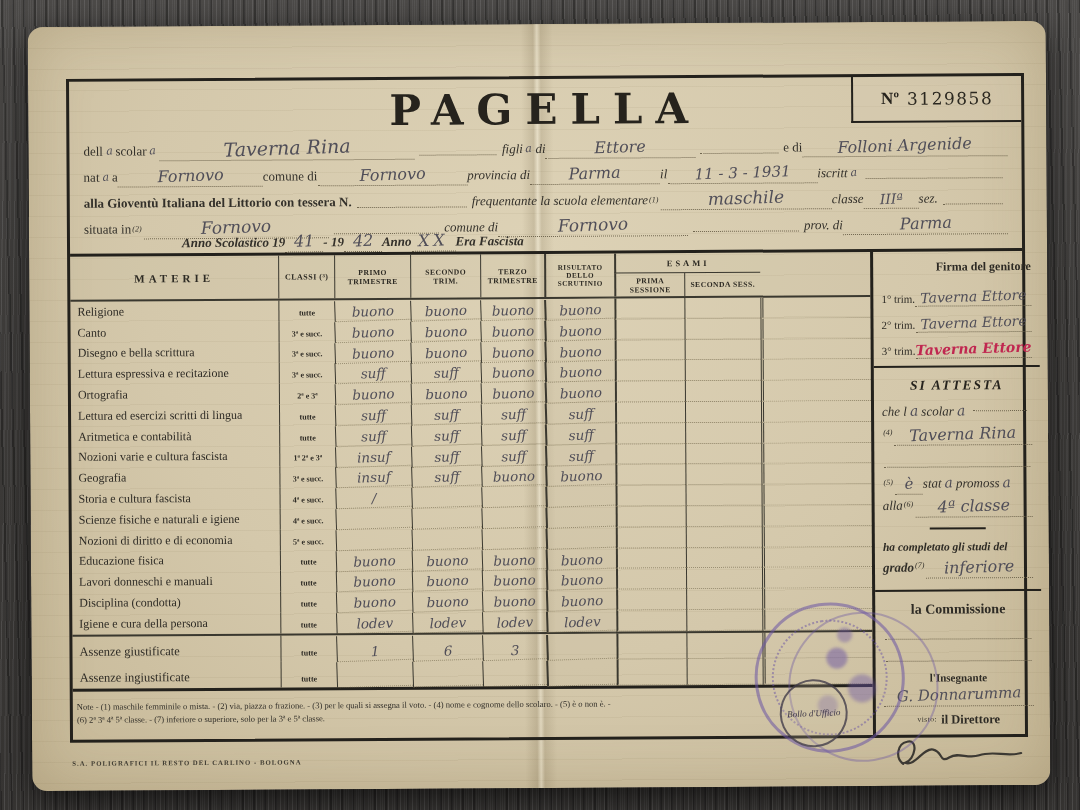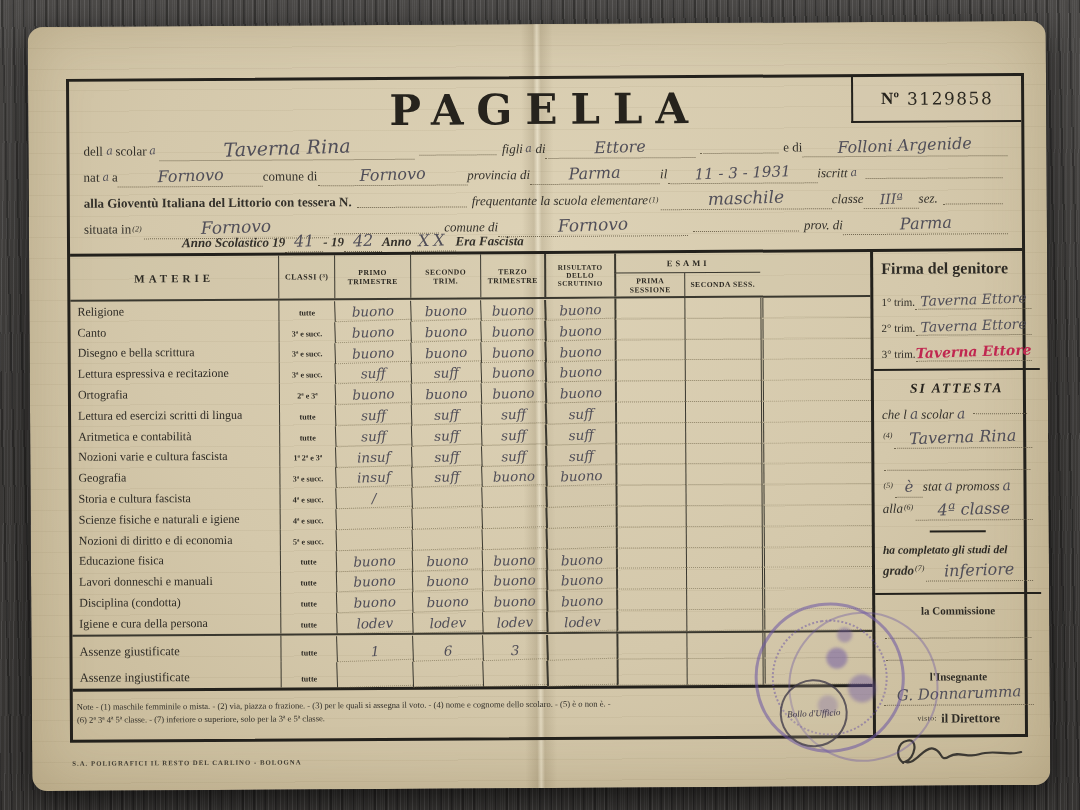--- a/index.html
+++ b/index.html
@@ -83,32 +83,32 @@
   .classi{ border-left:1px solid #3a382f; font-size:8px; font-weight:bold; color:#2e2b25; padding-bottom:4px; }
   .grade{ border-left:1px solid #3a382f; border-bottom:1px dotted rgba(95,85,58,.5); font-size:13.5px; justify-content:center; padding-bottom:1px; }
   .c-ris{ border-left:2px solid #3a382f; background:rgba(200,188,160,.25); }
   .c-s1{ border-left:2px solid #3a382f; }
   .c-note{ border-left:3px double #3a382f; }
   .abs-subj{ font-size:12.5px; }
 
   .notes{ padding:9px 12px 0 4px; font-size:8.6px; color:#33302a; line-height:1.55; }
 
   .panel{ flex:1; border-left:3px solid #23211c; position:relative; padding:4px 8px; font-size:11px; color:#2e2b25; }
-  .p-title{ text-align:left; font-weight:bold; font-size:16px; margin:4px 0 6px; }
+  .p-title{ text-align:right; font-weight:bold; font-size:12px; margin:4px 0 6px; }
   .trim{ display:flex; align-items:flex-end; height:26px; }
   .trim .tl{ white-space:nowrap; font-size:11px; padding-bottom:2px; }
   .trim .sig{ flex:1; border-bottom:1px dotted #70664f; text-align:center; font-size:14px; }
   .hw-red{ color:#c02750; font-weight:bold; }
   .sect-line{ border-top:2px solid #23211c; margin:7px -8px 0; }
   .attesta{ text-align:center; font-style:italic; font-weight:bold; font-size:13.5px; letter-spacing:2px; margin:10px 0 8px; color:#26231d;}
   .p-row{ display:flex; align-items:center; height:22px; font-size:11.5px; }
   .p-row .hw{ font-size:14px; }
   .center-div{ width:56px; border-top:2px solid #23211c; margin:10px auto 8px; }
   .p-text{ font-style:italic; font-weight:bold; font-size:11.5px; line-height:1.7; }
-  .comm{ text-align:center; font-weight:bold; font-size:11px; margin-top:10px; }
+  .comm{ text-align:center; font-weight:bold; font-size:14px; margin-top:10px; }
   .dotline{ border-bottom:1px dotted #70664f; height:18px; margin:4px 2px; }
   .ins-label{ text-align:center; font-size:11px; font-weight:bold; margin-top:10px; }
   .ins-sig{ text-align:center; font-size:15px; border-bottom:1px dotted #70664f; padding-bottom:2px; margin:2px 0 6px; }
   .dir-label{ text-align:center; font-size:12.5px; font-weight:bold; margin-top:6px; }
   .dir-label .visto{ font-weight:normal; font-size:7.5px; letter-spacing:.5px; margin-right:4px; vertical-align:2px;}
   .dir-sig{ display:block; margin:2px auto 0; }
 
   .imprint{ position:absolute; left:40px; bottom:24px; font-size:6.8px; letter-spacing:1px; color:#413d33; font-weight:bold; }
 
   .stamp{ position:absolute; left:722px; top:578px; width:158px; height:168px; z-index:6; transform:rotate(-8deg); pointer-events:none; }

